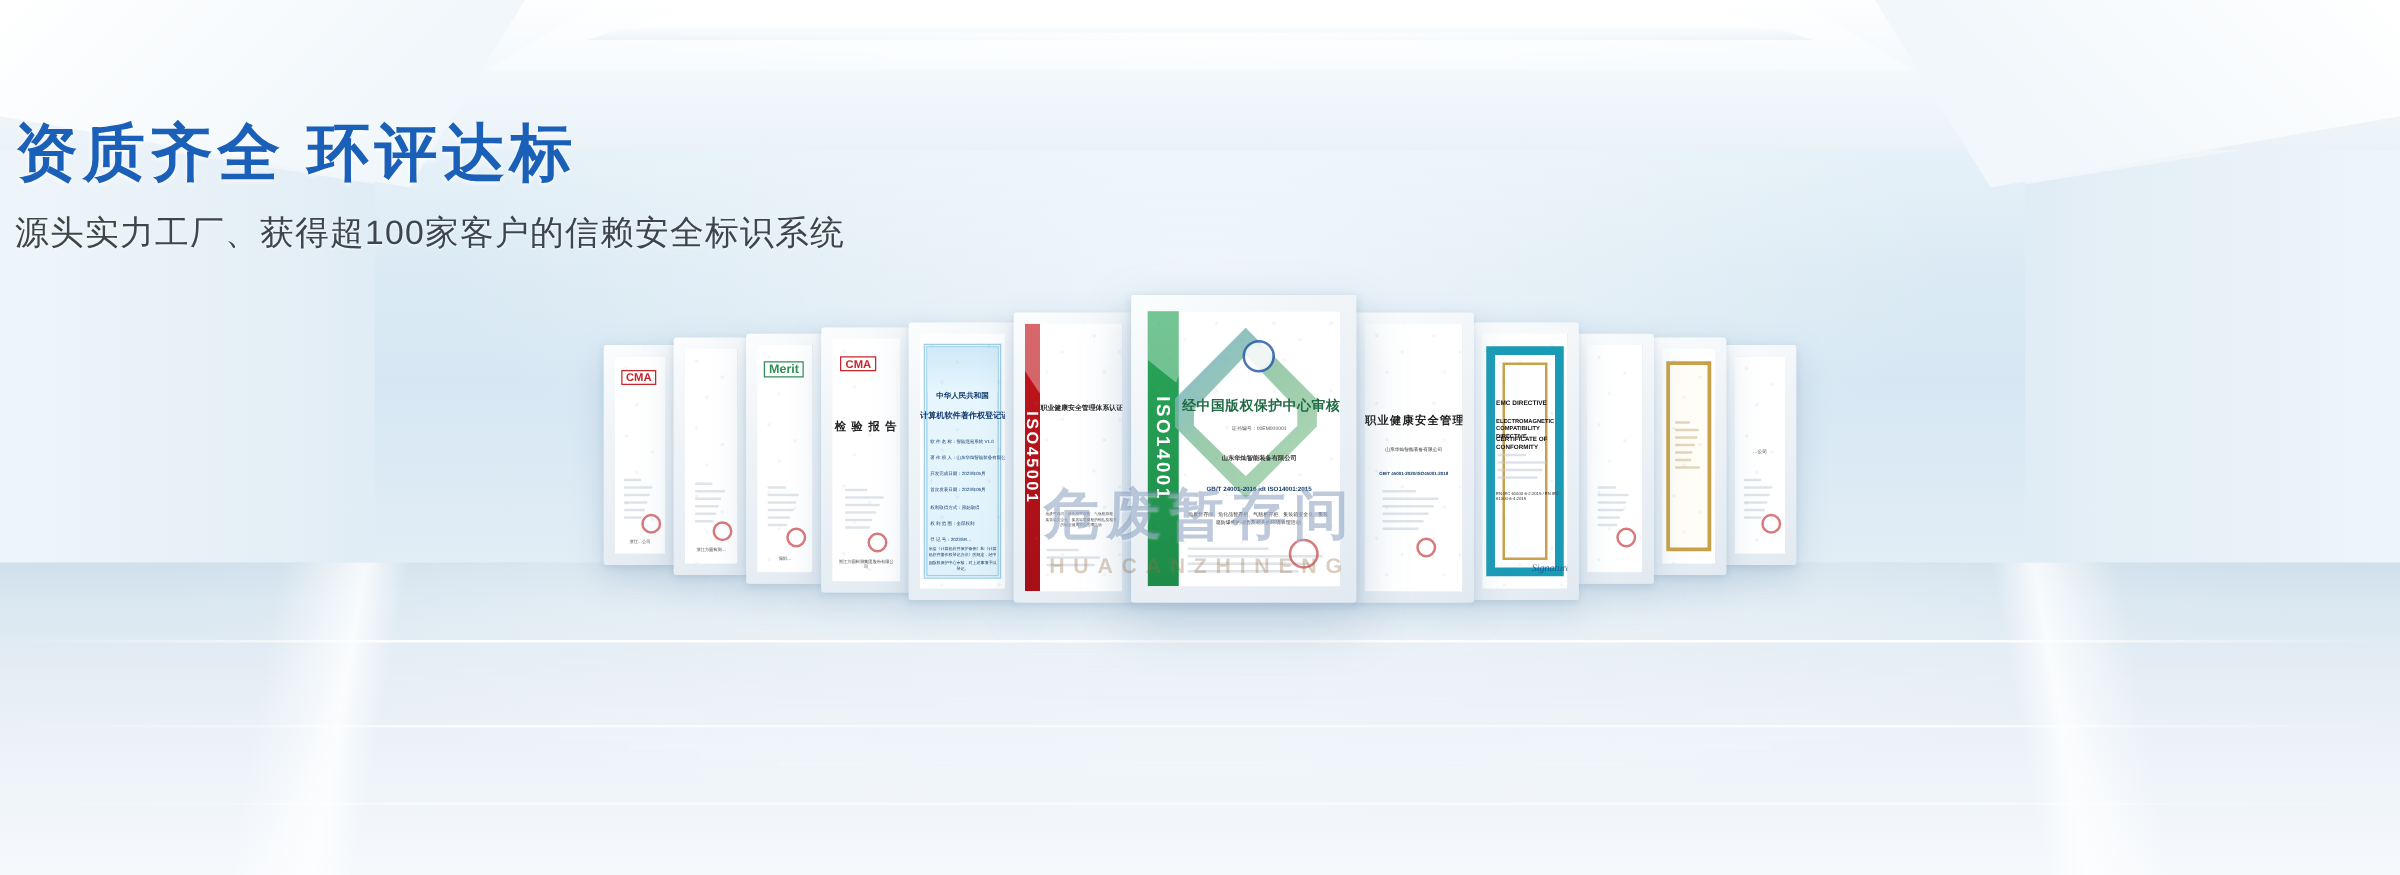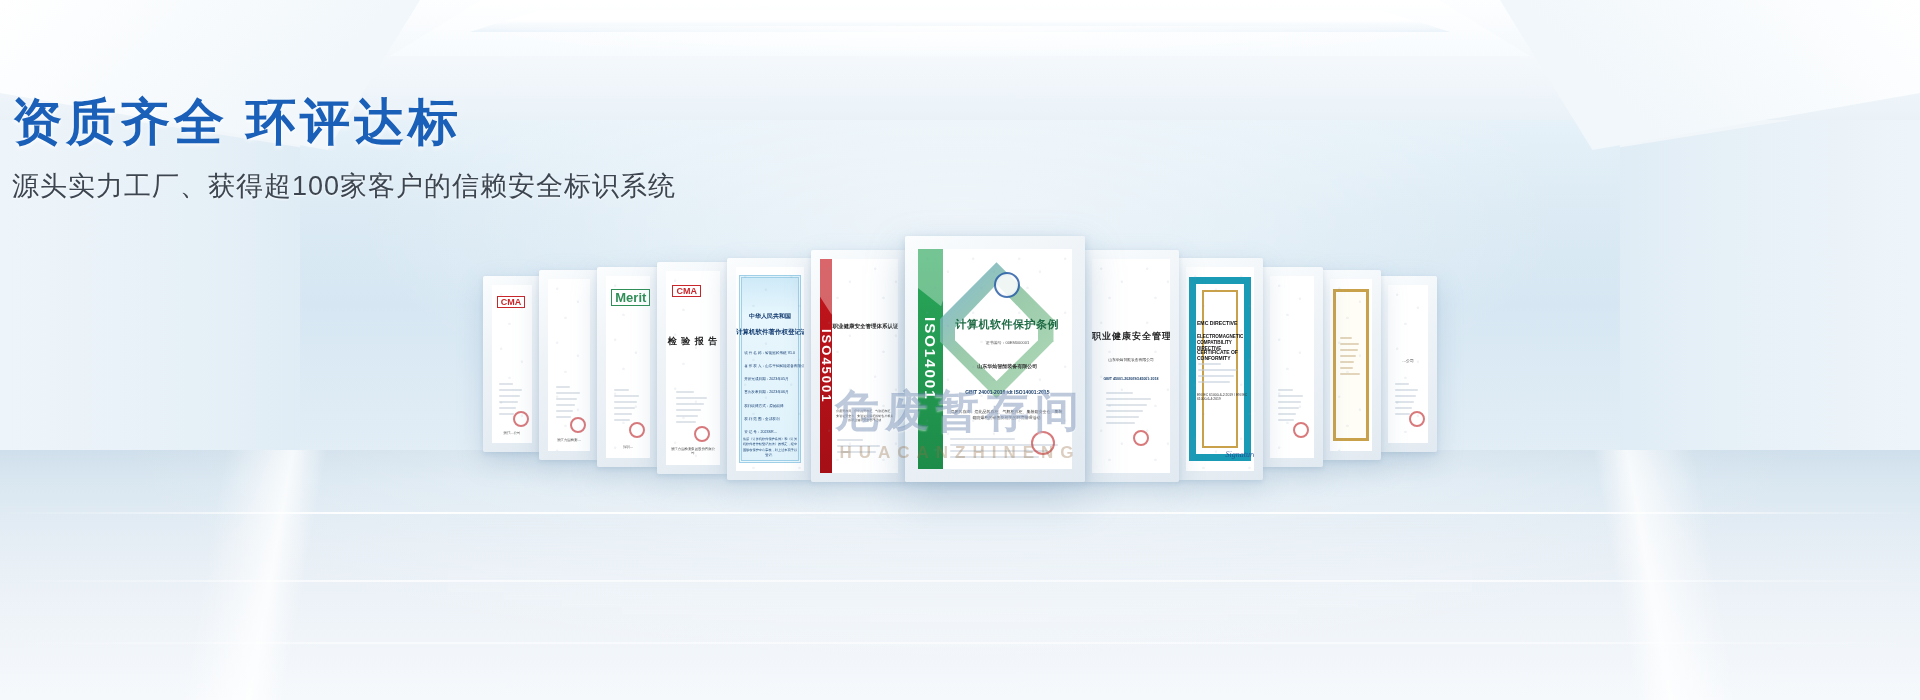--- a/index.html
+++ b/index.html
@@ -328,21 +328,21 @@
             <div class="linerow" style="top: 136.64px; left: 7.56px; width: 15.624px; background: rgb(195, 205, 216);"></div>
             <div style="position: absolute; left: 8%; right: 8%; bottom: 5%; font-size: 3.4px; text-align: center; color: rgb(68, 68, 68);">浙江方圆检测…</div>
             <div class="seal" style="left: 21.84px; top: 137.6px; width: 16px; height: 16px;"></div>
             <div class="wmk"></div>
           </div>
         </div>
       </div>
       <div class="frame" style="width: 62px; height: 200px; margin-bottom: 15px; margin-left: -2px; z-index: 16;">
         <div class="inner">
           <div class="paper">
-            <div style="position: absolute; left: 5.28px; top: 12.74px; font-size: 13px; font-weight: bold; color: rgb(47, 143, 87); border: 1.5px solid rgb(47, 143, 87); padding: 0px 3px; letter-spacing: 0px;">Merit</div>
+            <div style="position: absolute; left: 5.28px; top: 12.74px; font-size: 10px; font-weight: bold; color: rgb(47, 143, 87); border: 1.5px solid rgb(47, 143, 87); padding: 0px 3px; letter-spacing: 0px;">Merit</div>
             <div class="linerow" style="top: 112.84px; left: 7.92px; width: 15.004px; background: rgb(195, 205, 216);"></div>
             <div class="linerow" style="top: 118.84px; left: 7.92px; width: 25.0976px; background: rgb(195, 205, 216);"></div>
             <div class="linerow" style="top: 124.84px; left: 7.92px; width: 22.9152px; background: rgb(195, 205, 216);"></div>
             <div class="linerow" style="top: 130.84px; left: 7.92px; width: 20.7328px; background: rgb(195, 205, 216);"></div>
             <div class="linerow" style="top: 136.84px; left: 7.92px; width: 18.5504px; background: rgb(195, 205, 216);"></div>
             <div class="linerow" style="top: 142.84px; left: 7.92px; width: 16.368px; background: rgb(195, 205, 216);"></div>
             <div style="position: absolute; left: 8%; right: 8%; bottom: 5%; font-size: 3.4px; text-align: center; color: rgb(68, 68, 68);">深圳…</div>
             <div class="seal" style="left: 22.88px; top: 145.6px; width: 16px; height: 16px;"></div>
             <div class="wmk"></div>
           </div>
@@ -404,21 +404,21 @@
       <div class="frame featured" style="width: 180px; height: 246px; margin-bottom: 0px; margin-left: -2px; z-index: 40;">
         <div class="inner">
           <div class="paper">
             <div class="spine green">
               <span style="font-size: 15px;">ISO14001</span>
               <div class="spine-cut"></div>
             </div>
             <div class="ribbon-diamond"></div>
             <div class="ribbon-inner"></div>
             <div class="cn-badge" style="left: 76.14px; top: 22.8px; width: 26px; height: 26px;"></div>
-            <div class="ctitle" style="top: 68.4px; left: 18%; right: 2%; font-size: 11px; color: rgb(31, 107, 69); letter-spacing: 0.5px;">计算机软件保护条例</div>
+            <div class="ctitle" style="top: 68.4px; left: 18%; right: 2%; font-size: 11px; color: rgb(31, 107, 69); letter-spacing: 0.5px;">经中国版权保护中心审核</div>
             <div class="ctitle" style="top: 91.2px; left: 20%; right: 4%; font-size: 4px; font-weight: normal; color: rgb(85, 85, 85);">证书编号：00EM000001</div>
             <div class="ctitle" style="top: 114px; left: 20%; right: 4%; font-size: 5px; color: rgb(51, 51, 51);">山东华灿智能装备有限公司</div>
             <div class="ctitle" style="top: 140.22px; left: 20%; right: 4%; font-size: 5px; color: rgb(26, 63, 107);">GB/T 24001-2016 idt ISO14001:2015</div>
             <div style="position: absolute; top: 159.6px; left: 20%; right: 5%; font-size: 4px; line-height: 1.6; color: rgb(51, 51, 51); text-align: center;">危废暂存间、危化品暂存柜、气瓶柜存柜、集装箱安全仓、集装箱防爆柜的销售及相关的环境管理活动</div>
             <div class="linerow" style="top: 189.24px; left: 32.4px; width: 64.152px; background: rgb(195, 205, 216);"></div>
             <div class="linerow" style="top: 195.24px; left: 32.4px; width: 107.309px; background: rgb(195, 205, 216);"></div>
             <div class="linerow" style="top: 201.24px; left: 32.4px; width: 97.9776px; background: rgb(195, 205, 216);"></div>
             <div class="linerow" style="top: 207.24px; left: 32.4px; width: 88.6464px; background: rgb(195, 205, 216);"></div>
             <div class="seal" style="left: 113.4px; top: 182.4px; width: 24px; height: 24px;"></div>
             <div class="wmk"></div>

